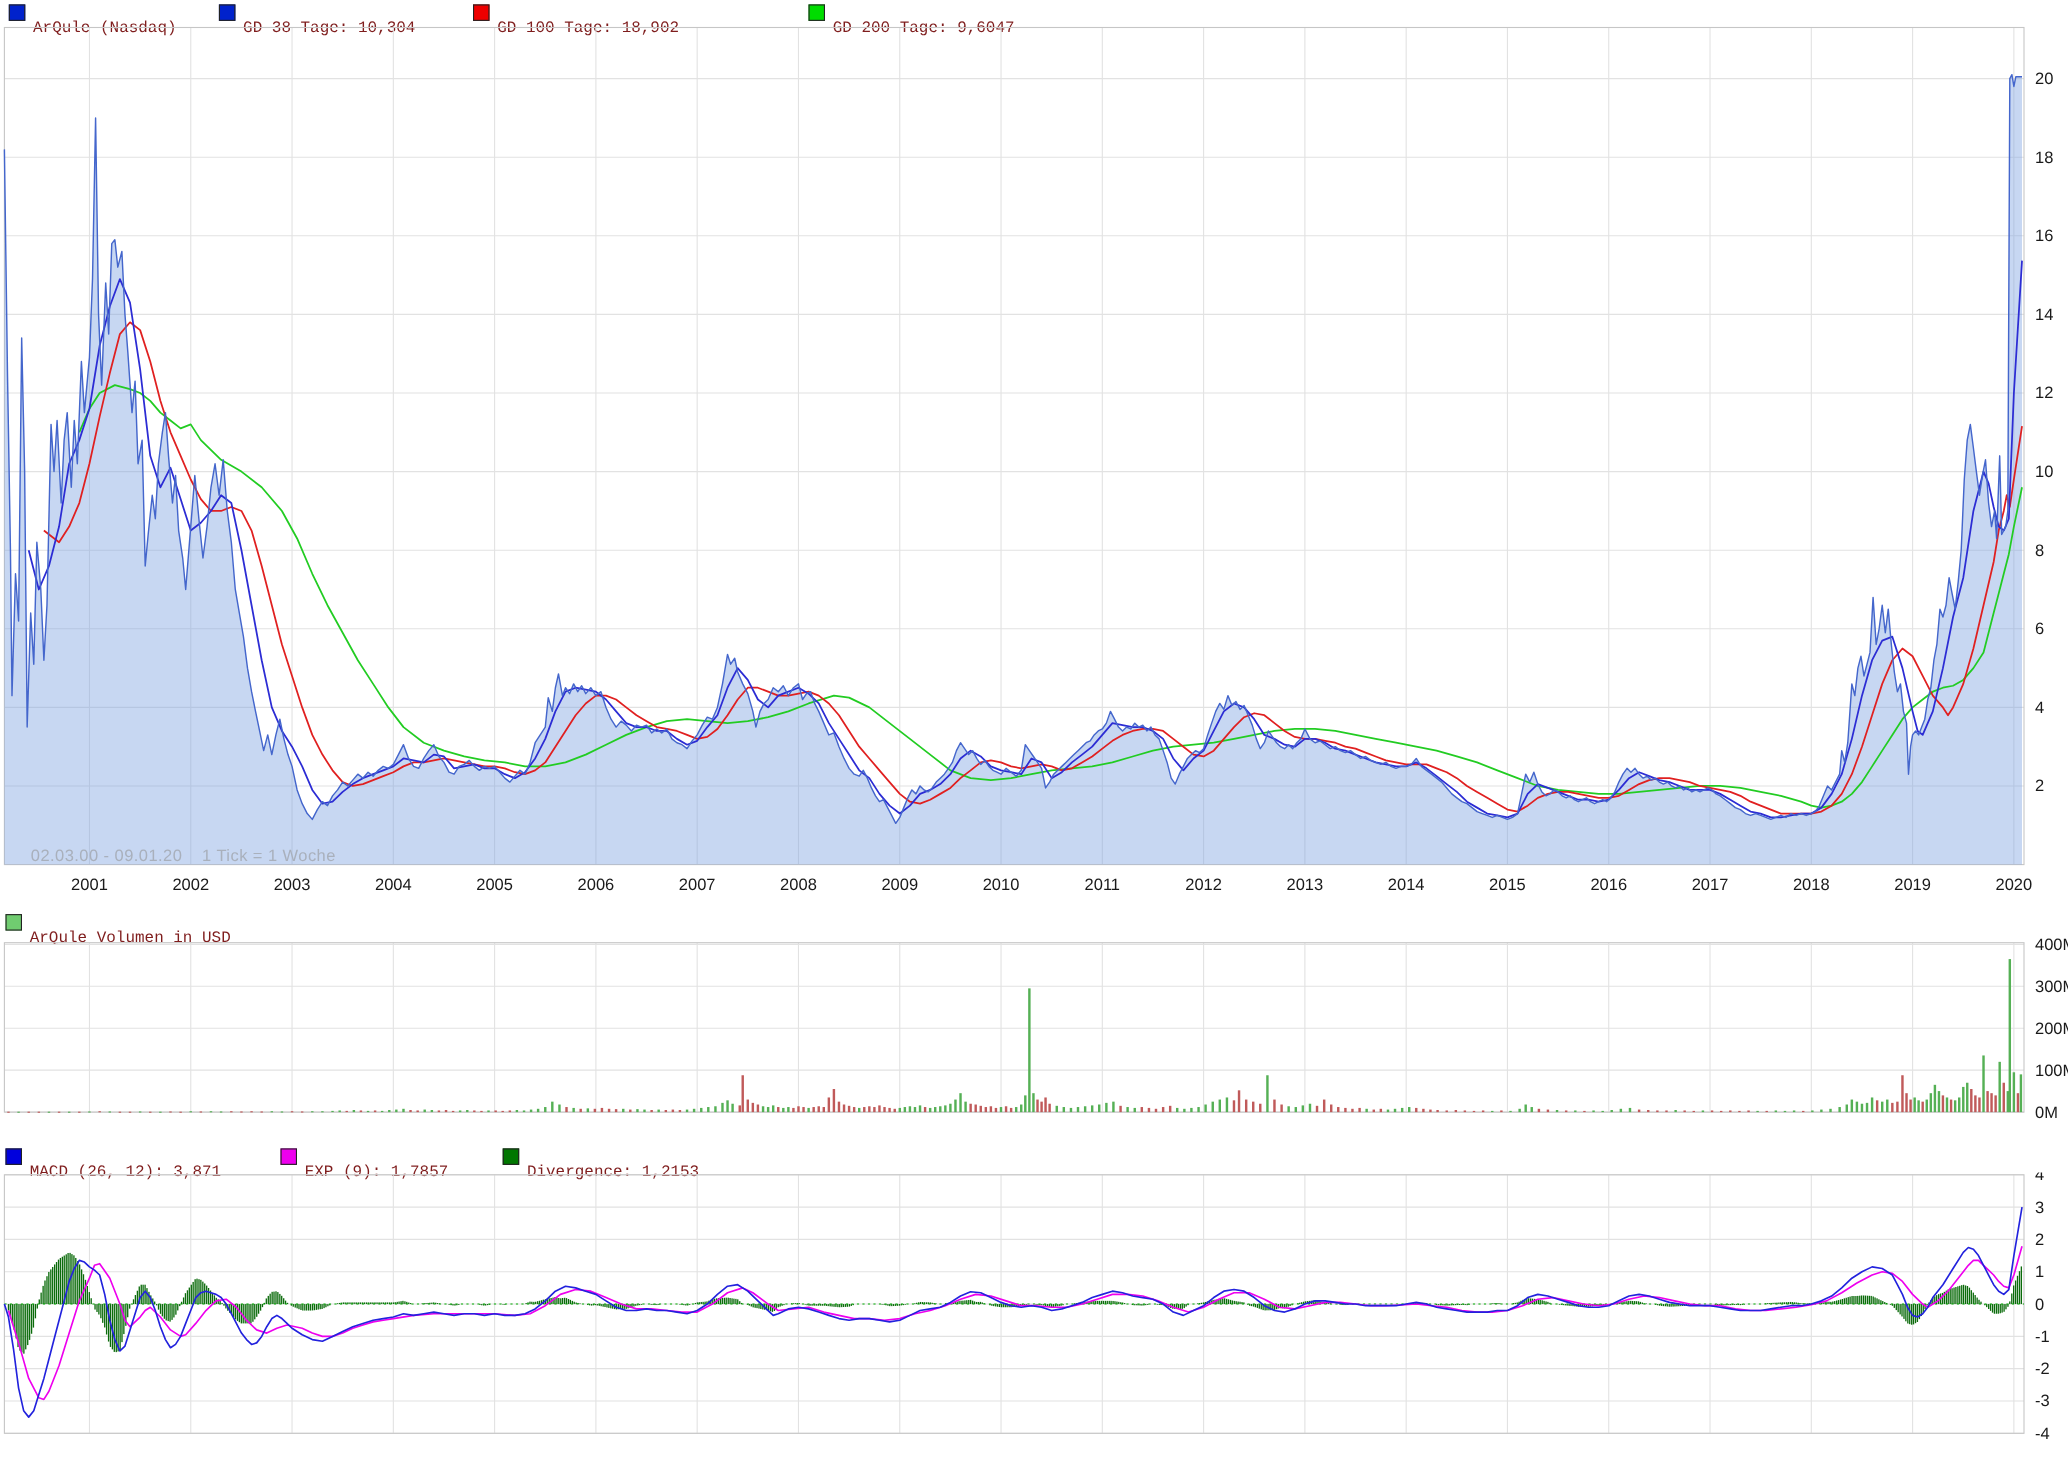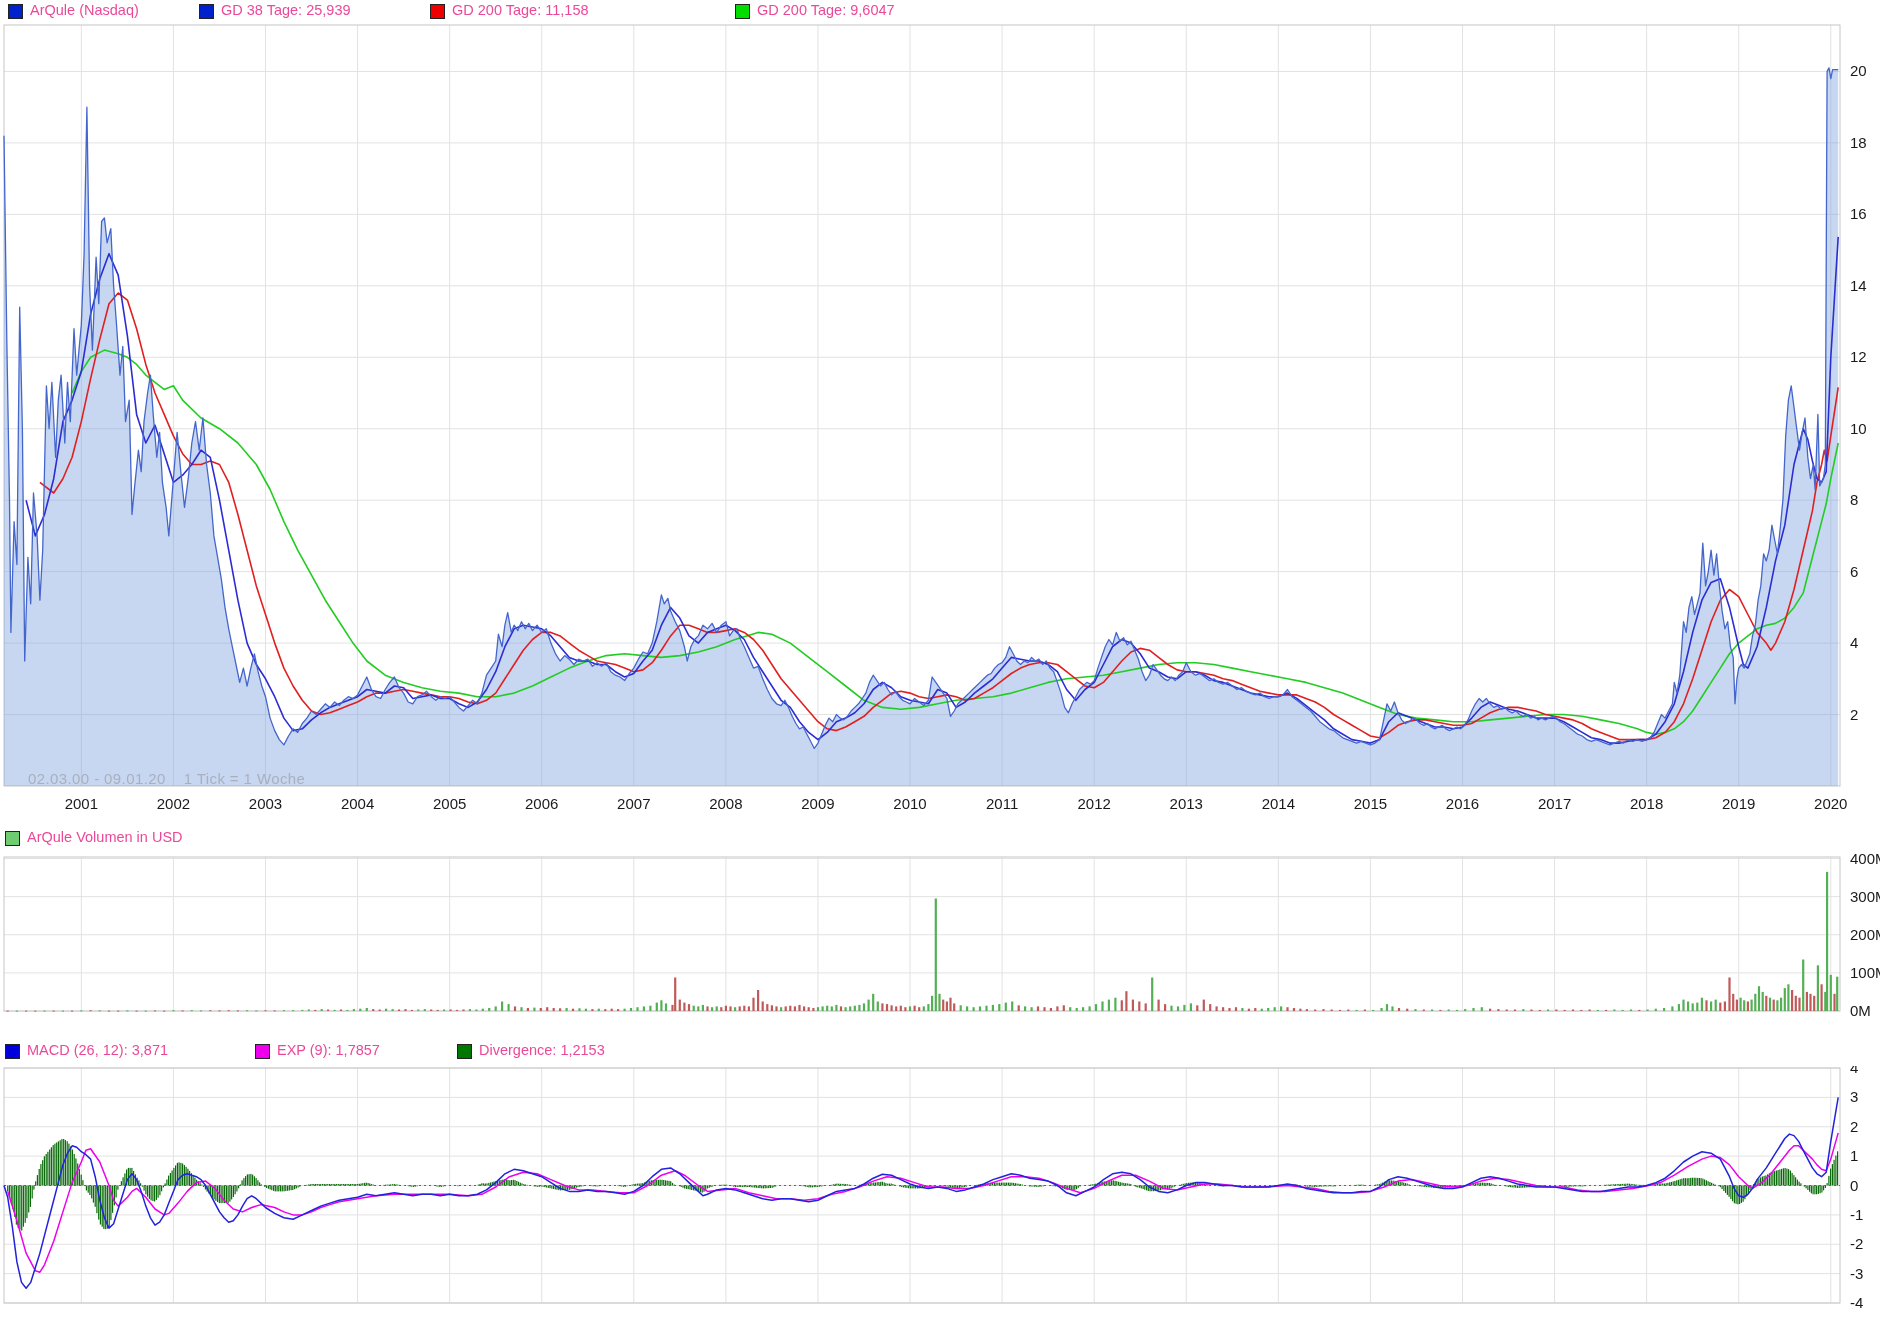--- a/index.html
+++ b/index.html
@@ -1,41 +1,41 @@
 <!DOCTYPE html>
 <html><head>
 <meta charset="utf-8">
 <style>
   html,body{margin:0;padding:0;background:#ffffff;}
   body{font-family:"Liberation Sans", sans-serif; width:1880px; height:1325px; position:relative; overflow:hidden;}
   .legend-row{position:absolute; left:0; width:1880px; height:22px;}
   .legend-item{position:absolute; top:0; height:22px; white-space:nowrap;}
   .legend-swatch{position:absolute; top:3px; left:0; width:13px; height:13px; border:1px solid #222;}
-  .legend-label{position:absolute; left:22px; top:1px; font-size:14.5px; color:#ec4899;}
+  .legend-label{position:absolute; left:22px; top:17px; font-size:14.5px; color:#7f1d1d;font-family:Liberation Mono, monospace;}
   .watermark{position:absolute; left:28px; top:770px; font-size:15px; color:#a9b0bc; letter-spacing:.4px;}
   .watermark span{margin-right:18px;}
   svg{position:absolute; left:0; top:0;}
   .xtick{font-size:15px; fill:#1a1a1a;}
   .ytick{font-size:15px; fill:#1a1a1a;}
 </style>
 </head>
 <body>
 
 <div class="legend-row" style="top:1px;">
   <div class="legend-item" style="left:8px;">
     <span class="legend-swatch" style="background-color: rgb(0, 34, 204);"></span>
     <span class="legend-label">ArQule (Nasdaq)</span>
   </div>
   <div class="legend-item" style="left:199px;">
     <span class="legend-swatch" style="background-color: rgb(0, 34, 204);"></span>
-    <span class="legend-label">GD 38 Tage: 25,939</span>
+    <span class="legend-label">GD 38 Tage: 10,304</span>
   </div>
   <div class="legend-item" style="left:430px;">
     <span class="legend-swatch" style="background-color: rgb(238, 0, 0);"></span>
-    <span class="legend-label">GD 200 Tage: 11,158</span>
+    <span class="legend-label">GD 100 Tage: 18,902</span>
   </div>
   <div class="legend-item" style="left:735px;">
     <span class="legend-swatch" style="background-color: rgb(0, 221, 0);"></span>
     <span class="legend-label">GD 200 Tage: 9,6047</span>
   </div>
 </div>
 
 <svg id="svg-main" width="1880" height="825" style="top:0;">
     <line x1="4" y1="714.5446009389672" x2="1840" y2="714.5446009389672" stroke="#e2e2e2" stroke-width="1"></line>
     <line x1="4" y1="643.0892018779342" x2="1840" y2="643.0892018779342" stroke="#e2e2e2" stroke-width="1"></line>

